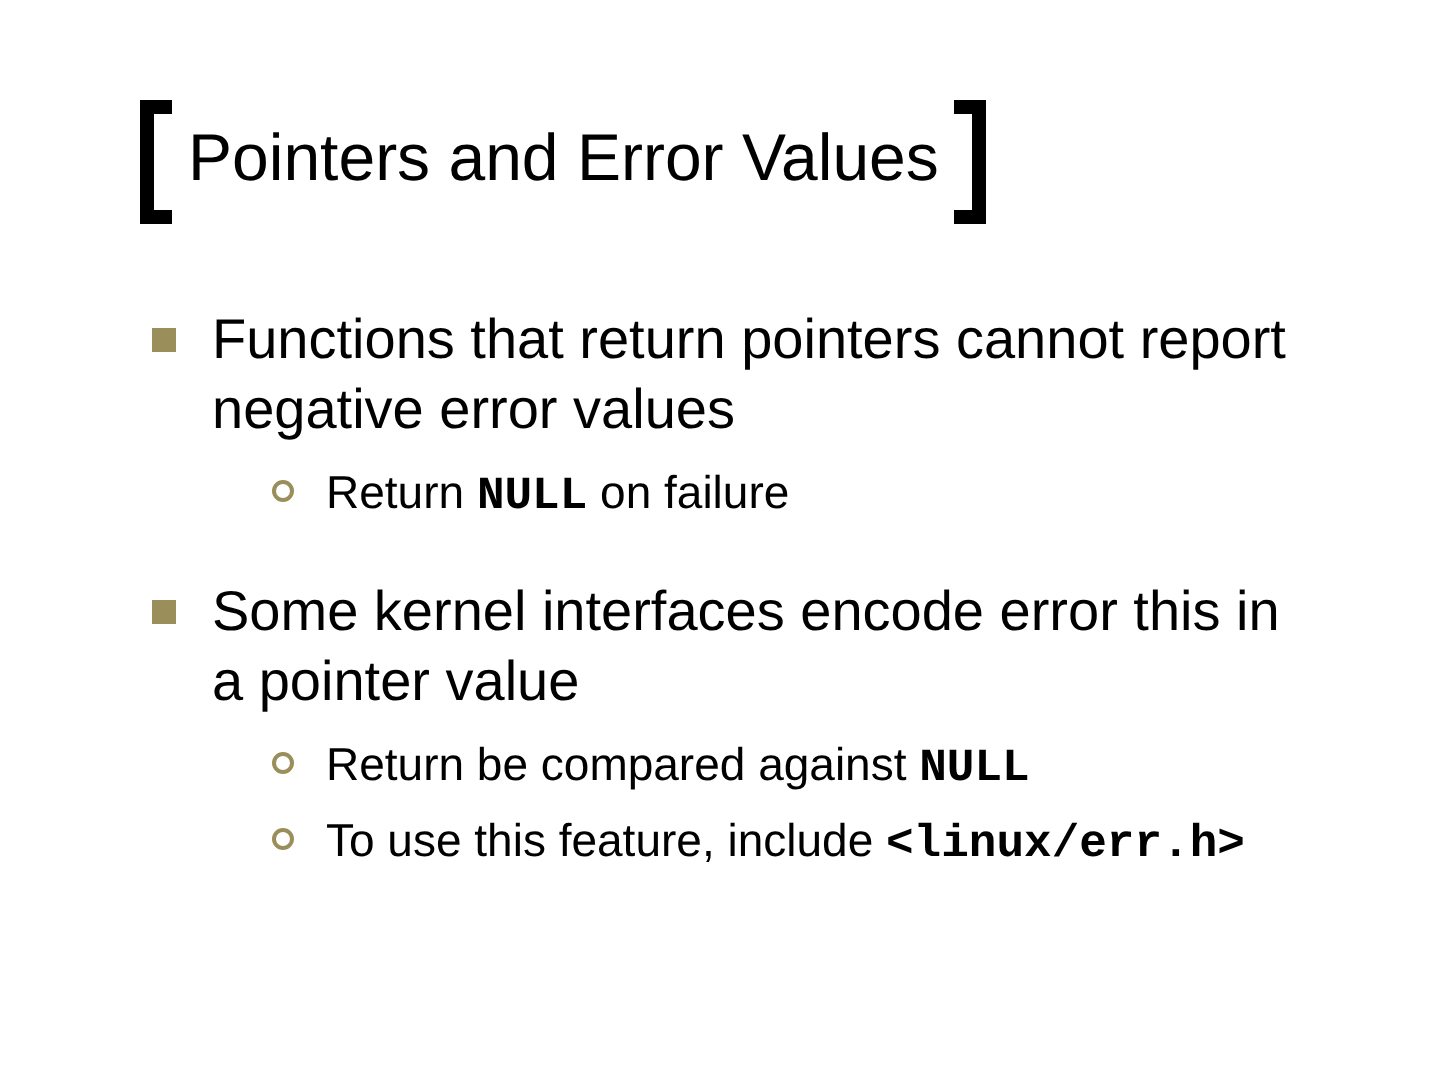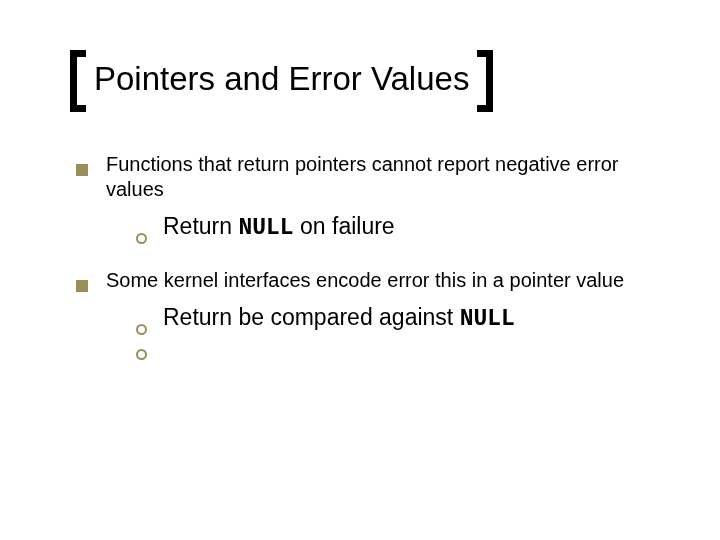--- a/index.html
+++ b/index.html
@@ -51,29 +51,29 @@
   }
   .l1 .bullet {
     width: 12px;
     height: 12px;
     background: #9a8e5a;
     flex: 0 0 12px;
     margin-top: 12px;
     margin-right: 18px;
   }
   .l1 .txt {
-    font-size: 20px;
+    font-size: 28px;
     line-height: 1.25;
   }
   .l2-group {
     margin: 8px 0 24px 60px;
   }
   .l2 {
     display: flex;
-    align-items: flex-end;
+    align-items: flex-start;
     margin-bottom: 6px;
   }
   .l2 .bullet {
     width: 11px;
     height: 11px;
     border: 2px solid #9a8e5a;
     border-radius: 50%;
     box-sizing: border-box;
     flex: 0 0 11px;
     margin-top: 8px;
@@ -121,17 +121,20 @@
     </div>
     <div class="l2-group">
       <div class="l2">
         <div class="bullet"></div>
         <div class="txt">
           <span>Return be compared against </span><span class="mono">NULL</span><span></span>
         </div>
       </div>
       <div class="l2">
         <div class="bullet"></div>
+        <div class="txt">
+          <span>To use this feature, include </span><span class="mono">&lt;linux/err.h&gt;</span><span></span>
+        </div>
       </div>
     </div>
 
   </div>
 </div>
 
 </body></html>

